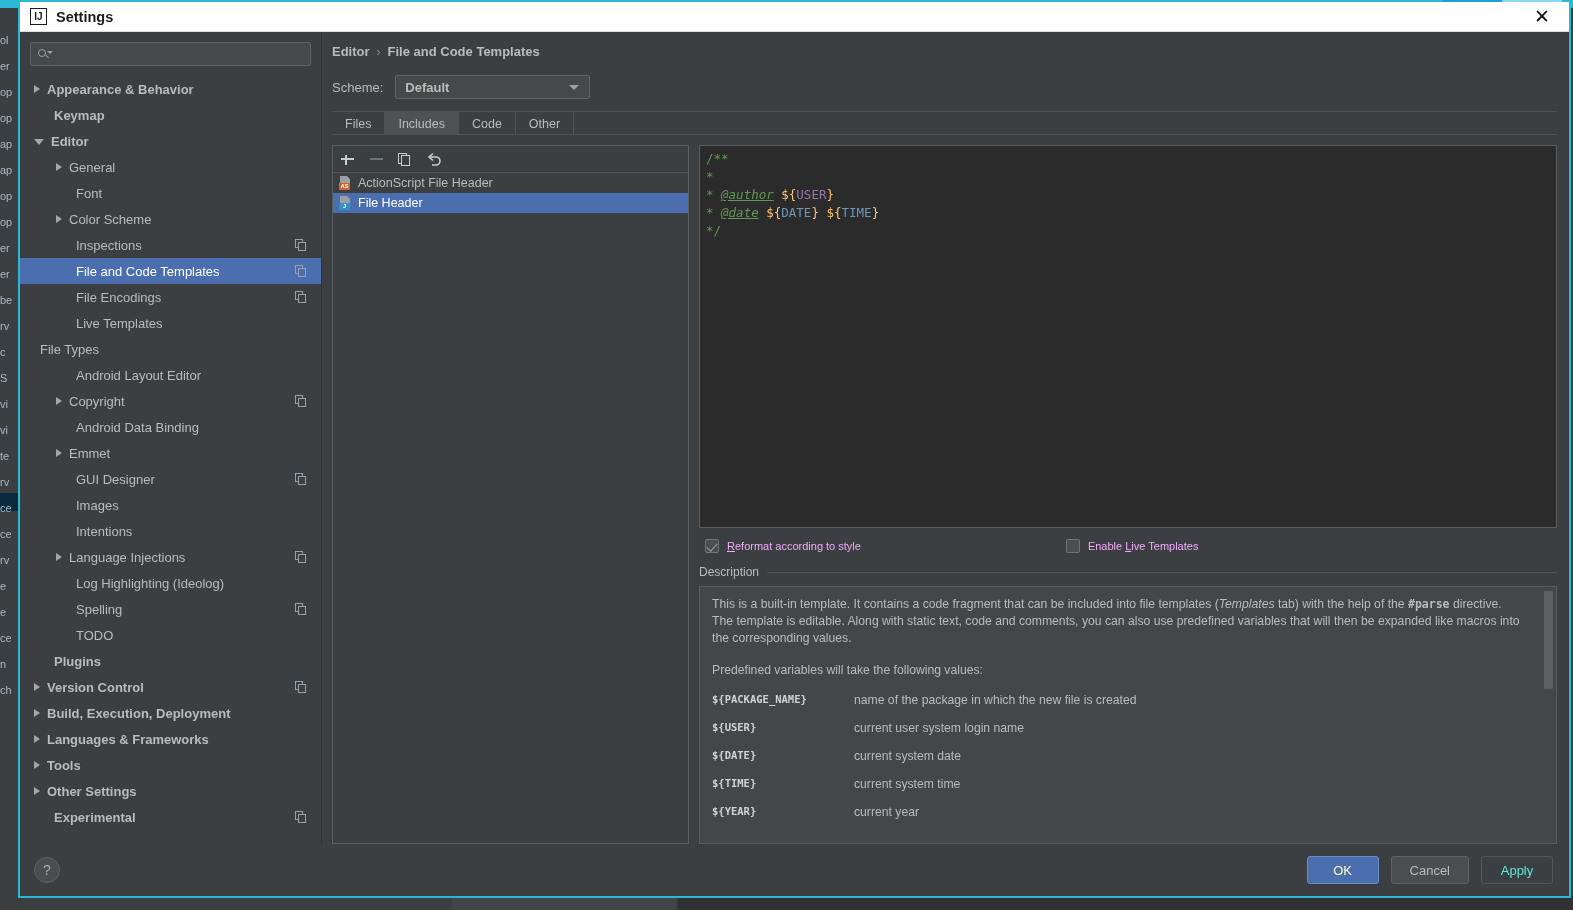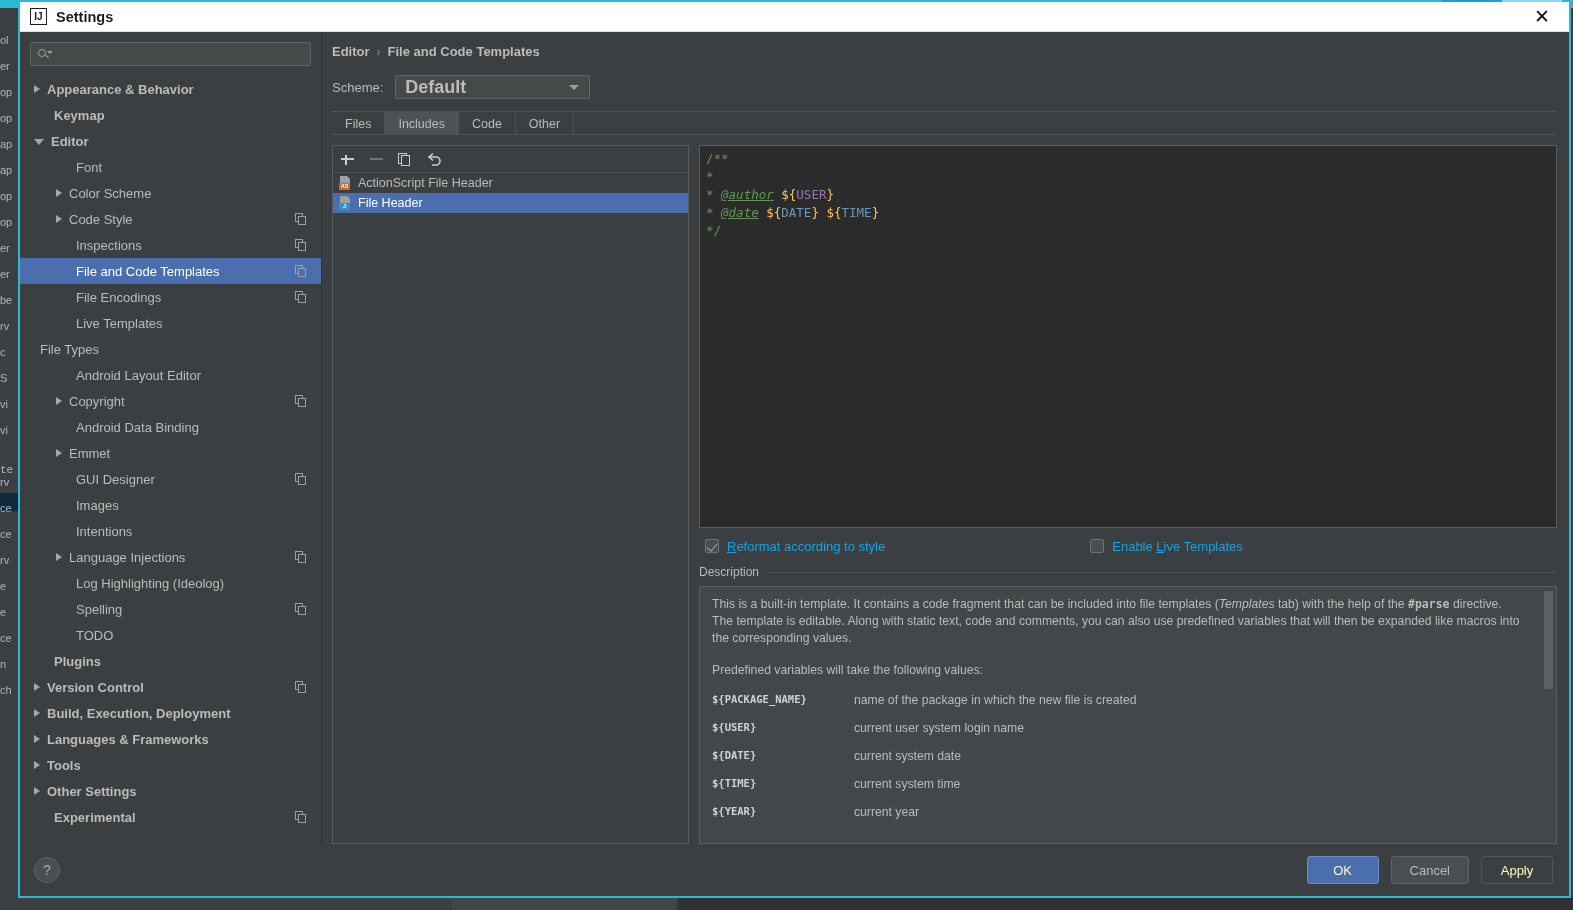--- a/index.html
+++ b/index.html
@@ -166,21 +166,21 @@
   #breadcrumb .crumb { color:#bbbbbb; font-weight: bold;}
   #breadcrumb .sep { color:#888c8e; font-size: 12px;}
   #scheme-row { display:flex; align-items:center; margin-top: 16px; }
   #scheme-label { font-size: 13px; color:#bbbbbb; margin-right: 12px; }
   #scheme-select {
     width: 195px; height: 24px; background:#45494a;
     border:1px solid #5e6365; border-radius:2px;
     display:flex; align-items:center; padding: 0 6px 0 9px;
     position: relative;
   }
-  #scheme-select .val { font-size:18px; color:#bbbbbb; font-weight:bold; }
+  #scheme-select .val { font-size:13px; color:#bbbbbb; font-weight:bold; }
   #scheme-select .chev {
     position:absolute; right:10px; top:50%; margin-top:-2px;
     width:0;height:0;border-left:5px solid transparent;border-right:5px solid transparent;
     border-top:5px solid #9aa0a3;
   }
   #hr1 { height:1px; background:#4e5254; margin: 12px 0 0 0; }
 
   #tabs { display:flex; height: 23px; margin-top: 0px; border-bottom:1px solid #4e5254;}
   .tab {
     padding: 0 13px; height:23px; display:flex; align-items:center;
@@ -240,21 +240,21 @@
   #chk-row { display:flex; align-items:center; height:28px; margin-top:4px; }
   .chk-item { display:flex; align-items:center; cursor:pointer; }
   .chkbox {
     width:14px; height:14px; border:1px solid #6e7376; background:#4a4e50;
     border-radius:2px; margin-right:8px; position:relative; flex:none;
   }
   .chkbox.checked::after{
     content:""; position:absolute; left:3px; top:1px; width:5px; height:9px;
     border:solid #9aa0a3; border-width:0 1.8px 1.8px 0; transform: rotate(42deg);
   }
-  .chk-label { font-size:13px; color:#0ea5e9; }
+  .chk-label { font-size:11px; color:#f0abfc; }
   .chk-label .u { text-decoration: underline; }
   #chk-reformat-wrap { margin-left: 6px; }
   #chk-live-wrap { margin-left: 205px; }
 
   #desc-section { flex:1; display:flex; flex-direction:column; min-height:0; margin-top:4px; }
   #desc-header { display:flex; align-items:center; gap:8px; height:16px;justify-content:center; }
   #desc-title { font-size:12px; color:#bbbbbb; white-space:nowrap; }
   #desc-line { flex:1; height:1px; background:#4e5254; }
   #desc-box {
     flex:1; min-height:0; margin-top:6px; background:#434749;
@@ -290,21 +290,21 @@
   }
   #footer-spacer { flex:1; }
   .dlg-btn {
     height: 28px; min-width: 72px; padding: 0 18px;
     border-radius: 3px; font-size:13px; cursor:pointer;
     display:flex; align-items:center; justify-content:center;
     margin-left: 12px;
   }
   #btn-ok { background:#4b6eaf; border:1px solid #6e8cc4; color:#fef9c3; }
   #btn-cancel { background:#4a4e50; border:1px solid #5e6365; color:#bbbbbb; }
-  #btn-apply { background:#3c3f41; border:1px solid #525658; color:#fef9c3; }
+  #btn-apply { background:#3c3f41; border:1px solid #525658; color:#5eead4; }
 </style>
 </head>
 <body>
 
 <div id="bg-ide">
   <div id="bg-top-strip"></div>
   <div id="bg-top-tab"></div>
   <div id="bg-top-tab2"></div>
   <div id="bg-left-col">
     <div id="bg-left-sel"></div>
@@ -317,21 +317,21 @@
       <div class="bgfrag" style="top: 182px;">op</div>
       <div class="bgfrag" style="top: 208px;">op</div>
       <div class="bgfrag" style="top: 234px;">er</div>
       <div class="bgfrag" style="top: 260px;">er</div>
       <div class="bgfrag" style="top: 286px;">be</div>
       <div class="bgfrag" style="top: 312px;">rv</div>
       <div class="bgfrag" style="top: 338px;">c</div>
       <div class="bgfrag" style="top: 364px;">S</div>
       <div class="bgfrag" style="top: 390px;">vi</div>
       <div class="bgfrag" style="top: 416px;">vi</div>
-      <div class="bgfrag" style="top: 456px; font-family: Liberation Mono, monospace;">te</div>
+      <div class="bgfrag" style="top: 442px;">te</div>
       <div class="bgfrag" style="top: 468px;">rv</div>
       <div class="bgfrag" style="top: 494px;">ce</div>
       <div class="bgfrag" style="top: 520px;">ce</div>
       <div class="bgfrag" style="top: 546px;">rv</div>
       <div class="bgfrag" style="top: 572px;">e</div>
       <div class="bgfrag" style="top: 598px;">e</div>
       <div class="bgfrag" style="top: 624px;">ce</div>
       <div class="bgfrag" style="top: 650px;">n</div>
       <div class="bgfrag" style="top: 676px;">ch</div>
     </div>
@@ -370,34 +370,30 @@
           </div>
           <div class="tree-row bold" style="padding-left: 14px;">
             <span class="arrow none" style="width: 13px;"></span>
             <span class="label">Keymap</span>
           </div>
           <div class="tree-row bold" style="padding-left: 14px;">
             <span class="arrow open"></span>
             <span class="label">Editor</span>
           </div>
           <div class="tree-row" style="padding-left: 36px;">
+            <span class="arrow "></span>
+            <span class="label">General</span>
+          </div>
+          <div class="tree-row" style="padding-left: 36px;">
             <span class="arrow none" style="width: 13px;"></span>
             <span class="label">Font</span>
           </div>
           <div class="tree-row" style="padding-left: 36px;">
             <span class="arrow "></span>
             <span class="label">Color Scheme</span>
-          </div>
-          <div class="tree-row" style="padding-left: 36px;">
-            <span class="arrow "></span>
-            <span class="label">Code Style</span>
-            <span class="copy-icon">
-              <span class="b b1"></span>
-              <span class="b b2"></span>
-            </span>
           </div>
           <div class="tree-row" style="padding-left: 36px;">
             <span class="arrow none" style="width: 13px;"></span>
             <span class="label">Inspections</span>
             <span class="copy-icon">
               <span class="b b1"></span>
               <span class="b b2"></span>
             </span>
           </div>
           <div class="tree-row selected" style="padding-left: 36px;">

